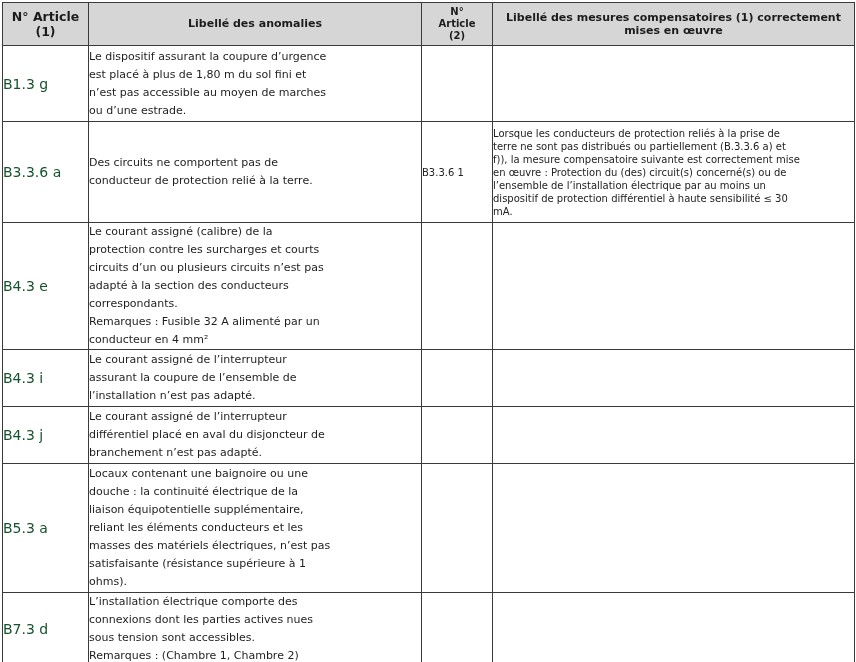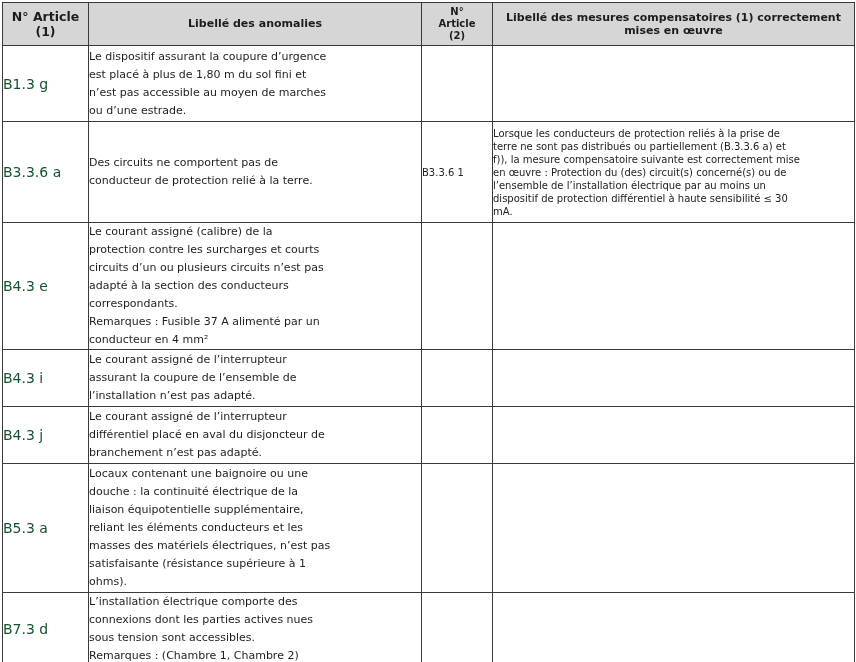--- a/index.html
+++ b/index.html
@@ -109,21 +109,21 @@
 dispositif de protection différentiel à haute sensibilité ≤ 30
 mA.</td>
     </tr>
     <tr style="height:123px">
       <td class="c-art">B4.3 e</td>
       <td class="c-lib">Le courant assigné (calibre) de la
 protection contre les surcharges et courts
 circuits d’un ou plusieurs circuits n’est pas
 adapté à la section des conducteurs
 correspondants.
-Remarques : Fusible 37 A alimenté par un
+Remarques : Fusible 32 A alimenté par un
 conducteur en 4 mm²</td>
       <td class="c-art2"></td>
       <td class="c-mes"></td>
     </tr>
     <tr style="height:57px">
       <td class="c-art">B4.3 i</td>
       <td class="c-lib">Le courant assigné de l’interrupteur
 assurant la coupure de l’ensemble de
 l’installation n’est pas adapté.</td>
       <td class="c-art2"></td>

